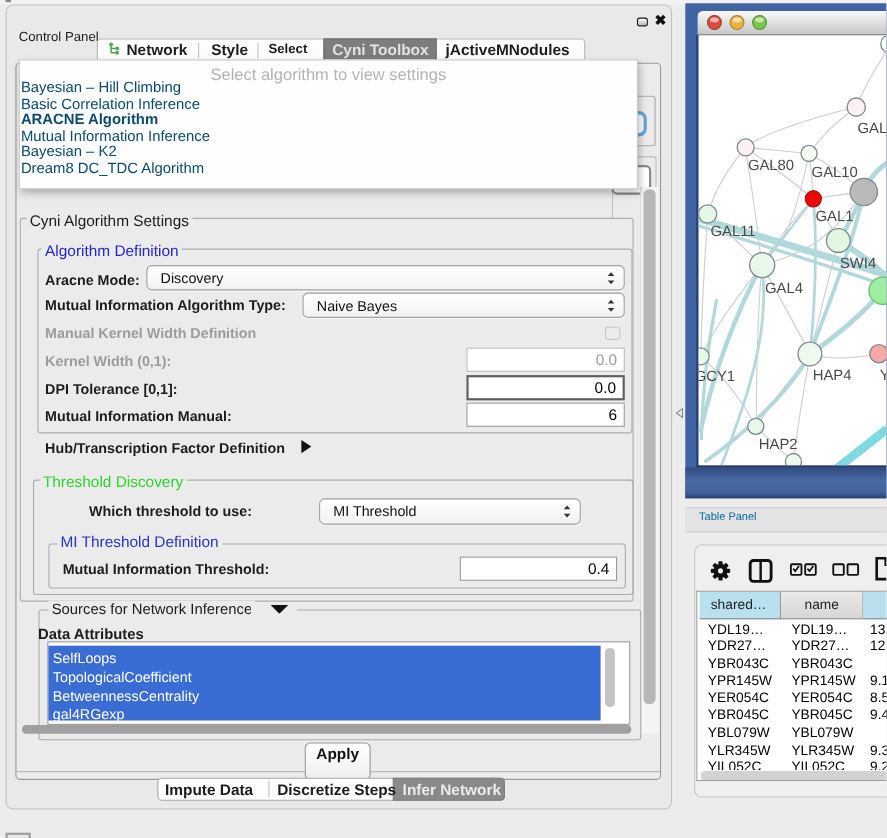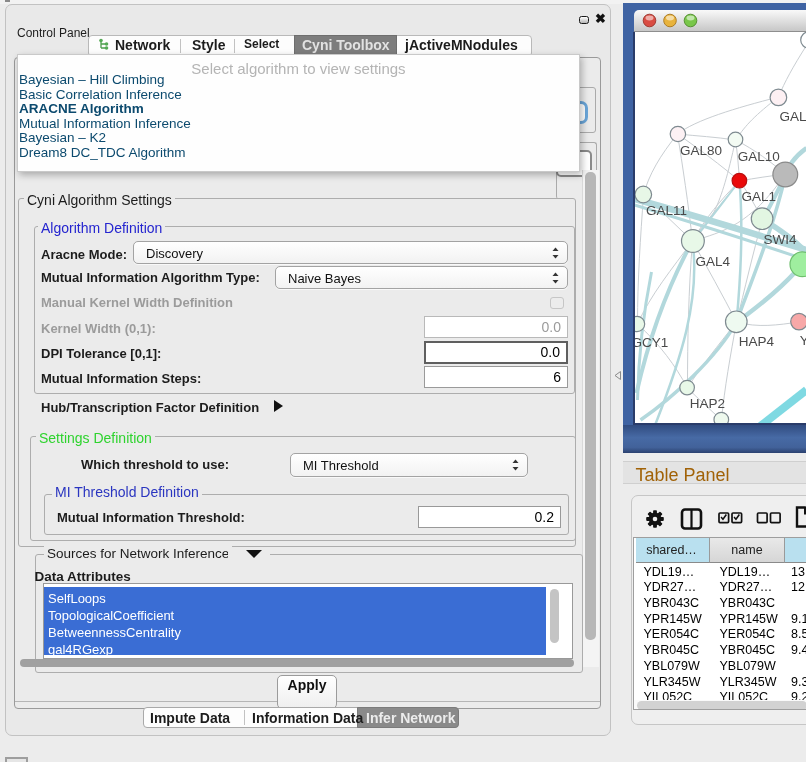--- a/index.html
+++ b/index.html
@@ -85,48 +85,48 @@
 <div class="lbl dis" style="left:41px;top:320.5px;">Kernel Width (0,1):</div>
 <div class="fld" style="left:424px;top:315.5px;width:144px;height:22px;border:1px solid #b9b9b9;box-sizing:border-box;">
     <span style="color:#9b9b9b;">0.0</span>
   </div>
 
 <div class="lbl" style="left:41px;top:345.5px;">DPI Tolerance [0,1]:</div>
 <div class="fld" style="left:424px;top:340.5px;width:144px;height:23px;border:2px solid #5f5f5f;box-sizing:border-box;">
     <span style="color:#000;">0.0</span>
   </div>
 
-<div class="lbl" style="left:41px;top:371px;">Mutual Information Steps:</div>
+<div class="lbl" style="left:41px;top:371px;">Mutual Information Manual:</div>
 <div class="fld" style="left:424px;top:366px;width:144px;height:22px;border:1px solid #9a9a9a;box-sizing:border-box;">
     <span style="color:#000;">6</span>
   </div>
 
 <div class="lbl" style="left:41px;top:400px;">Hub/Transcription Factor Definition</div>
 <svg class="abs" style="left:272px;top:399px;" width="12" height="14" viewBox="0 0 12 14">
     <path d="M2 1 L11 7 L2 13 Z" fill="#111"></path>
   </svg>
 
 <div class="grp" style="left:30px;top:436px;width:544px;height:102.5px;"></div>
-<div class="grplbl" style="left:36px;top:430px;color:#2ed32e;">Settings Definition</div>
+<div class="grplbl" style="left:36px;top:430px;color:#2ed32e;">Threshold Discovery</div>
 
 <div class="lbl" style="left:81px;top:456.5px;">Which threshold to use:</div>
 <div class="combo" style="left:290px;top:453px;width:236px;height:22px;">
   <span class="ct">MI Threshold</span>
   <svg class="step" viewBox="0 0 9 14">
       <path d="M1.5 5 L4.5 1.5 L7.5 5 Z" fill="#333"></path>
       <path d="M1.5 9 L4.5 12.5 L7.5 9 Z" fill="#333"></path>
     </svg>
 </div>
 
 <div class="grp" style="left:44px;top:494px;width:523px;height:38.5px;"></div>
 <div class="grplbl" style="left:52px;top:484px;color:#2a35c0;background:#ebebeb;">MI Threshold Definition</div>
 
 <div class="lbl" style="left:57px;top:510px;">Mutual Information Threshold:</div>
 <div class="fld" style="left:418px;top:506px;width:143px;height:22px;border:1px solid #999;box-sizing:border-box;">
-    <span style="color:#000;">0.2</span>
+    <span style="color:#000;">0.4</span>
   </div>
 
 <div class="grp" style="left:34.5px;top:554px;width:546px;height:117px;"></div>
 <div class="grplbl" style="left:44px;top:545.5px;color:#1c1c1c;font-weight:normal;font-size:13.5px;">Sources for Network Inference</div>
 <div class="abs" style="left:228px;top:548px;width:42px;height:12px;background:#ebebeb;"></div>
 <svg class="abs" style="left:246px;top:550px;" width="16" height="8" viewBox="0 0 16 8">
     <path d="M0 0 L16 0 L8 8 Z" fill="#111"></path>
   </svg>
 <div class="lbl" style="left:34.5px;top:568.5px;font-size:13.5px;">Data Attributes</div>
 
@@ -138,21 +138,21 @@
 <div class="abs" style="left:20px;top:658.8px;width:554px;height:8.5px;background:#a0a0a0;border-radius:4px;"></div>
 
 <div class="abs" style="left:15px;top:700.5px;width:585px;height:1px;background:#b5b5b5;"></div>
 
 <div class="abs" style="left:277px;top:675px;width:60px;height:34px;background:linear-gradient(#ffffff,#efefef);border:1px solid #9b9b9b;border-radius:5px;box-sizing:border-box;text-align:center;font-size:14px;font-weight:600;color:#111;line-height:19px;">Apply</div>
 
 <div class="abs" style="left:143px;top:707px;width:316px;height:21px;background:#fdfdfd;border:1px solid #a9a9a9;border-radius:4px;box-sizing:border-box;"></div>
 <div class="abs" style="left:357px;top:707px;width:102px;height:21px;background:#8a8a8a;border:1px solid #7b7b7b;border-radius:0 4px 4px 0;box-sizing:border-box;"></div>
 <div class="abs" style="left:243.8px;top:710px;width:1px;height:15px;background:#c2c2c2;"></div>
 <div class="abs" style="left:150px;top:709.5px;font-size:14px;font-weight:bold;color:#1c1c1c;">Impute Data</div>
-<div class="abs" style="left:252px;top:709.5px;font-size:14px;font-weight:bold;color:#1c1c1c;">Information Data</div>
+<div class="abs" style="left:252px;top:709.5px;font-size:14px;font-weight:bold;color:#1c1c1c;">Discretize Steps</div>
 <div class="abs" style="left:366px;top:709.5px;font-size:14px;font-weight:bold;color:#ececec;">Infer Network</div>
 
 <svg class="abs" style="left:614px;top:371px;" width="7" height="9" viewBox="0 0 7 9">
     <path d="M6.5 0.5 L1 4.5 L6.5 8.5 Z" fill="none" stroke="#8a8a8a" stroke-width="1"></path>
   </svg>
 
 <div class="abs" style="left:17px;top:54px;width:563px;height:118px;background:#fefefe;border:1px solid #c9c9c9;box-shadow:2px 3px 7px rgba(0,0,0,0.28);box-sizing:border-box;"></div>
 <div class="abs" style="left:17px;top:60px;width:563px;text-align:center;font-size:15px;color:#b4b4b4;">Select algorithm to view settings</div>
 <div class="abs" style="left:19px;top:73px;font-size:13.5px;color:#0c4a6e;line-height:14.6px;">Bayesian – Hill Climbing<br>Basic Correlation Inference<br><b>ARACNE Algorithm</b><br>Mutual Information Inference<br>Bayesian – K2<br>Dream8 DC_TDC Algorithm</div>
 
@@ -245,21 +245,21 @@
  <text x="695" y="266">GAL4</text>
  <text x="631" y="346.5">GCY1</text>
  <text x="738.3" y="345.5">HAP4</text>
  <text x="799.3" y="345">YJ</text>
  <text x="689.3" y="408">HAP2</text>
 </g>
 </svg>
 </div>
 
 <div class="abs" style="left:623px;top:461px;width:183px;height:23px;background:#e3e3e3;border-top:1px solid #cfcfcf;border-bottom:1px solid #cfcfcf;box-sizing:border-box;"></div>
-<div class="abs" style="left:635.5px;top:465px;font-size:18px;color:#a16207;text-align:center;">Table Panel</div>
+<div class="abs" style="left:635.5px;top:465px;font-size:10px;color:#0369a1;text-align:center;">Table Panel</div>
 
 <div class="abs" style="left:630.5px;top:495px;width:182px;height:230px;background:#efefef;border:1px solid #c6c6c6;border-radius:7px;box-sizing:border-box;"></div>
 
 <svg class="abs" style="left:633px;top:503px;" width="173" height="28" viewBox="0 0 173 28">
 <g fill="#111">
 
  <g transform="translate(22,16)">
   <circle r="6.4"></circle>
   <g>
    <rect x="-1.9" y="-8.8" width="3.8" height="3.5" rx="0.8"></rect>

